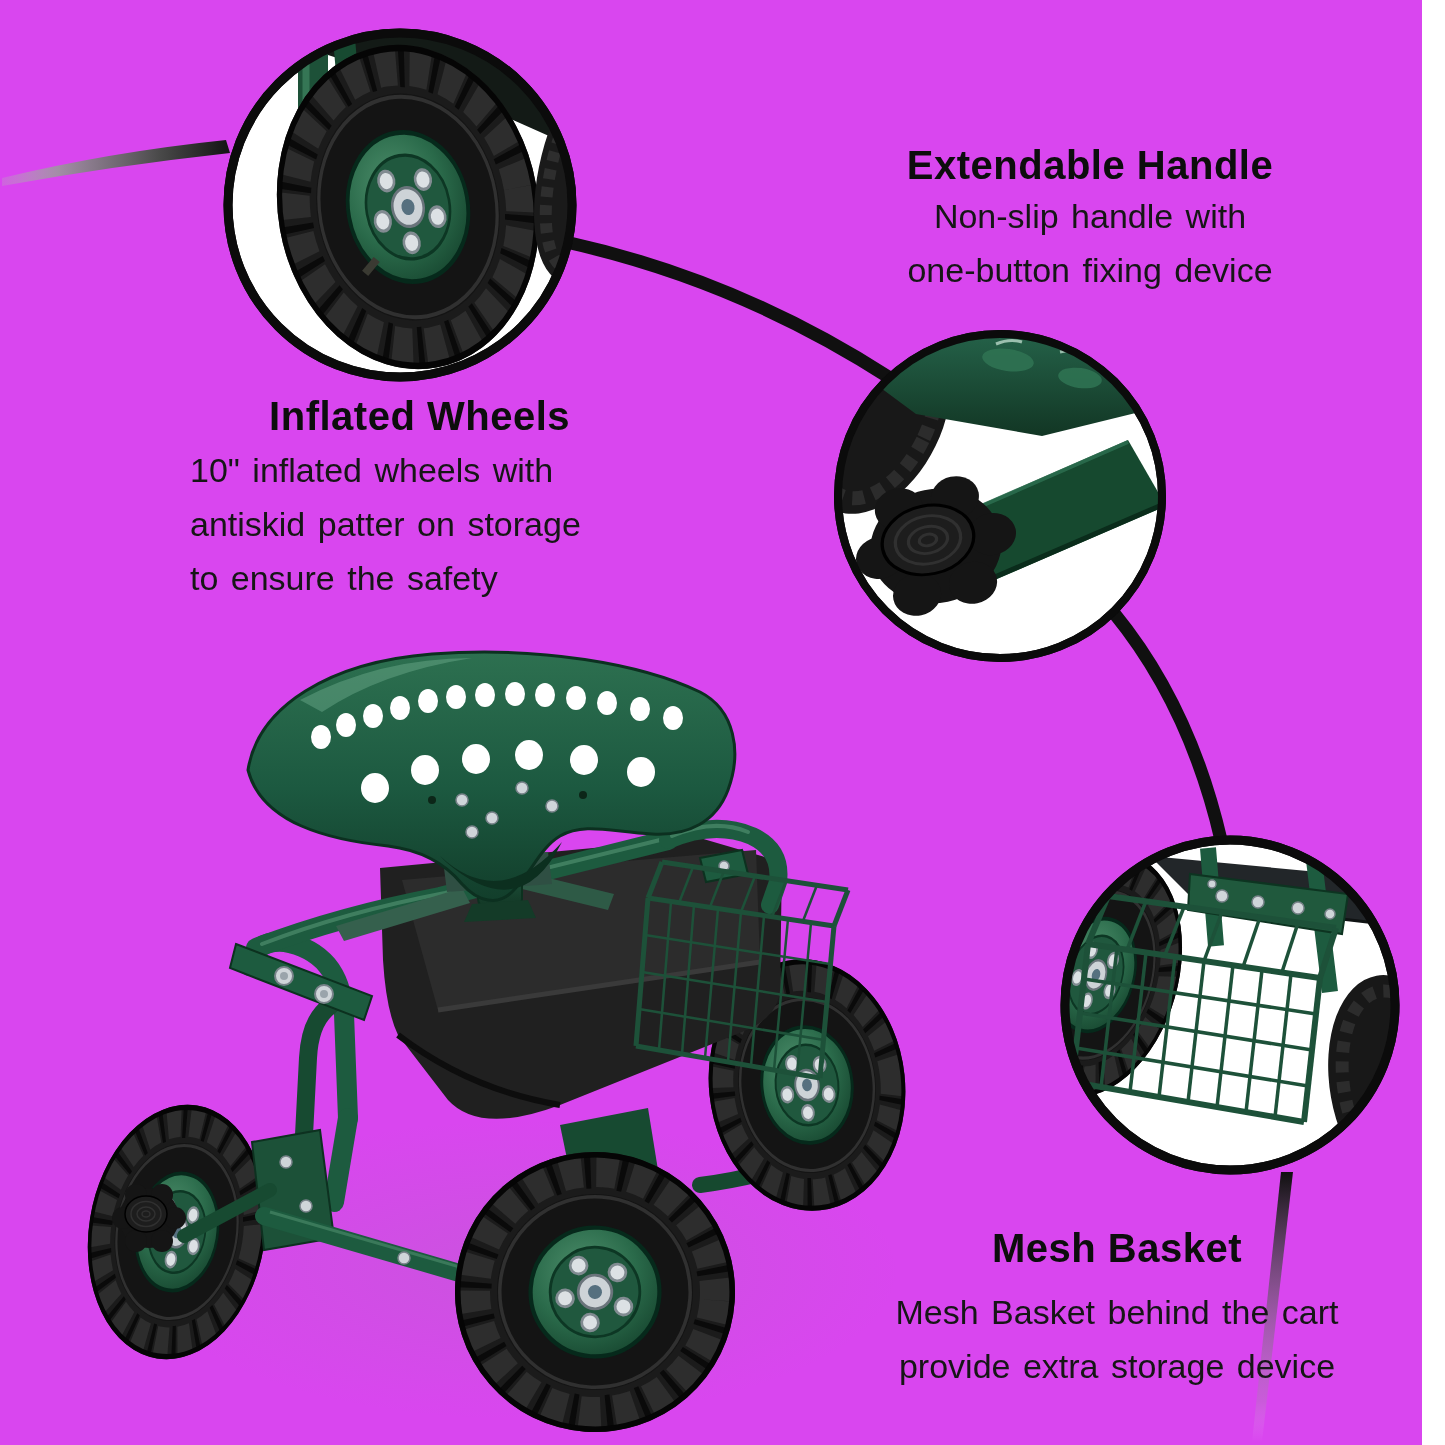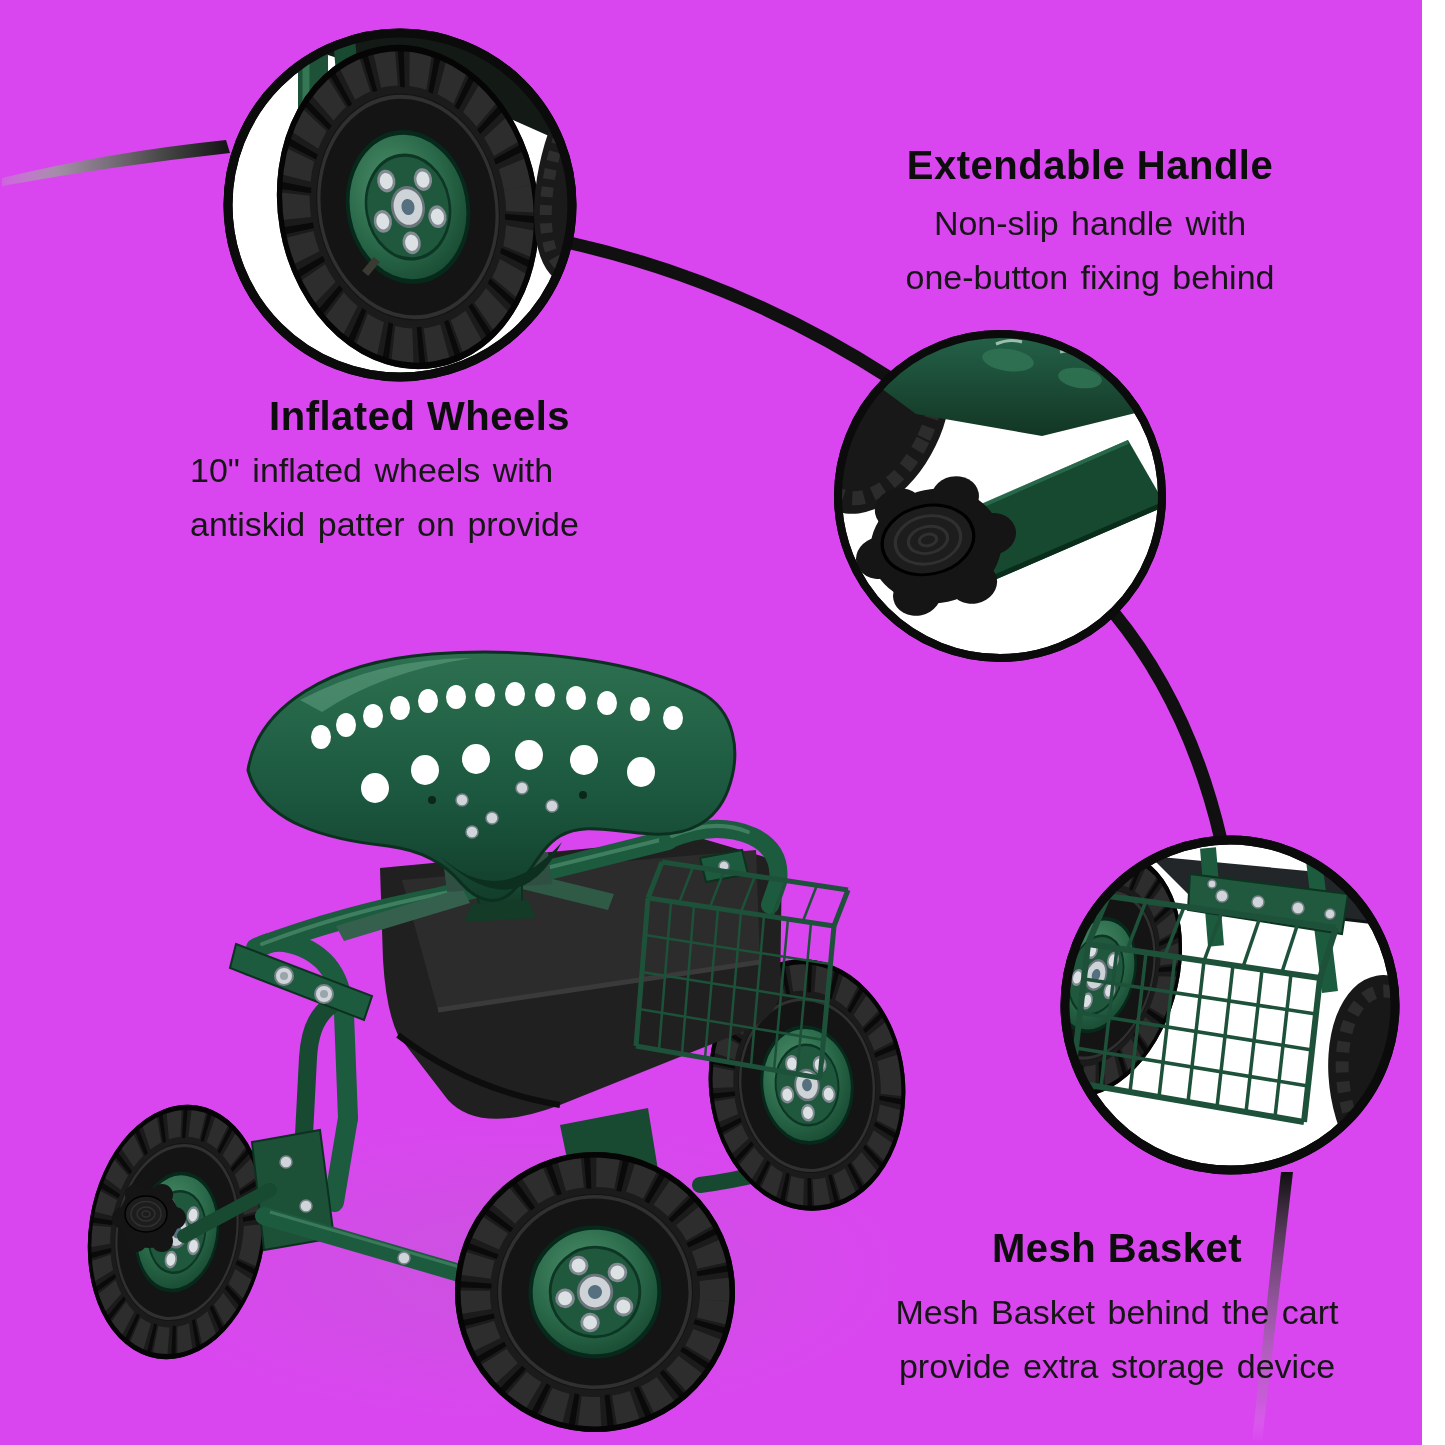--- a/index.html
+++ b/index.html
@@ -5,21 +5,21 @@
   html,body{margin:0;padding:0;background:#ffffff;}
   .canvas{
     position:relative;width:1422px;height:1445px;background:#d946ef;overflow:hidden;
     font-family:"Liberation Sans",sans-serif;color:#121212;
   }
   .scene{position:absolute;left:0;top:0;}
   .callout{position:absolute;}
   .callout .title{font-size:40px;line-height:48px;font-weight:700;color:#0d0d0d;letter-spacing:0.5px;}
   .callout .line{font-size:34px;line-height:54px;font-weight:400;color:#161616;word-spacing:3px;white-space:nowrap;}
   #callout-handle{left:845px;top:141px;width:490px;text-align:center;}
-  #callout-handle .body{margin-top:7px;}
+  #callout-handle .body{}
   #callout-wheels{left:190px;top:392px;width:380px;}
   #callout-wheels .title{text-align:right;}
   #callout-wheels .body{margin-top:3px;text-align:left;}
   #callout-basket{left:870px;top:1224px;width:494px;text-align:center;}
   #callout-basket .body{margin-top:13px;}
 </style>
 </head>
 <body>
 
 <div class="canvas">
@@ -318,29 +318,30 @@
       </g>
     </g>
     <circle cx="1230" cy="1005" r="165" fill="none" stroke="#0b0b0b" stroke-width="9"></circle>
   </g>
 </svg>
 
 <div class="callout" id="callout-handle">
   <div class="title">Extendable Handle</div>
   <div class="body">
     <div class="line">Non-slip handle with</div>
-    <div class="line">one-button fixing behind</div>
+    <div class="line">one-button fixing device</div>
   </div>
 </div>
 
 <div class="callout" id="callout-wheels">
   <div class="title">Inflated Wheels</div>
   <div class="body">
     <div class="line">10" inflated wheels with</div>
-    <div class="line">antiskid patter on provide</div>
+    <div class="line">antiskid patter on storage</div>
+    <div class="line">to ensure the safety</div>
   </div>
 </div>
 
 <div class="callout" id="callout-basket">
   <div class="title">Mesh Basket</div>
   <div class="body">
     <div class="line">Mesh Basket behind the cart</div>
     <div class="line">provide extra storage device</div>
   </div>
 </div>

